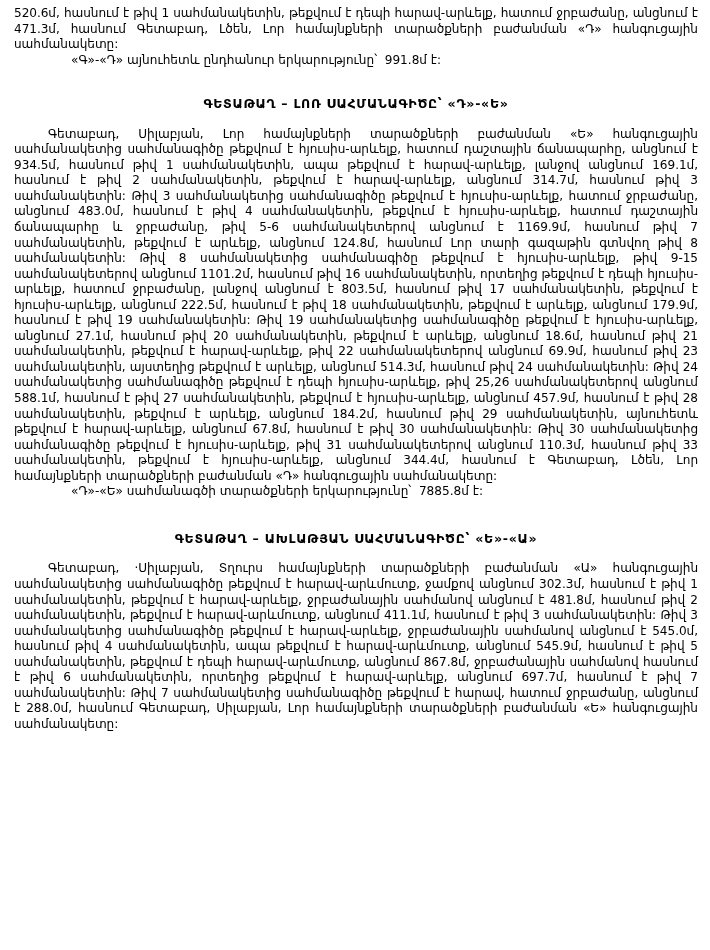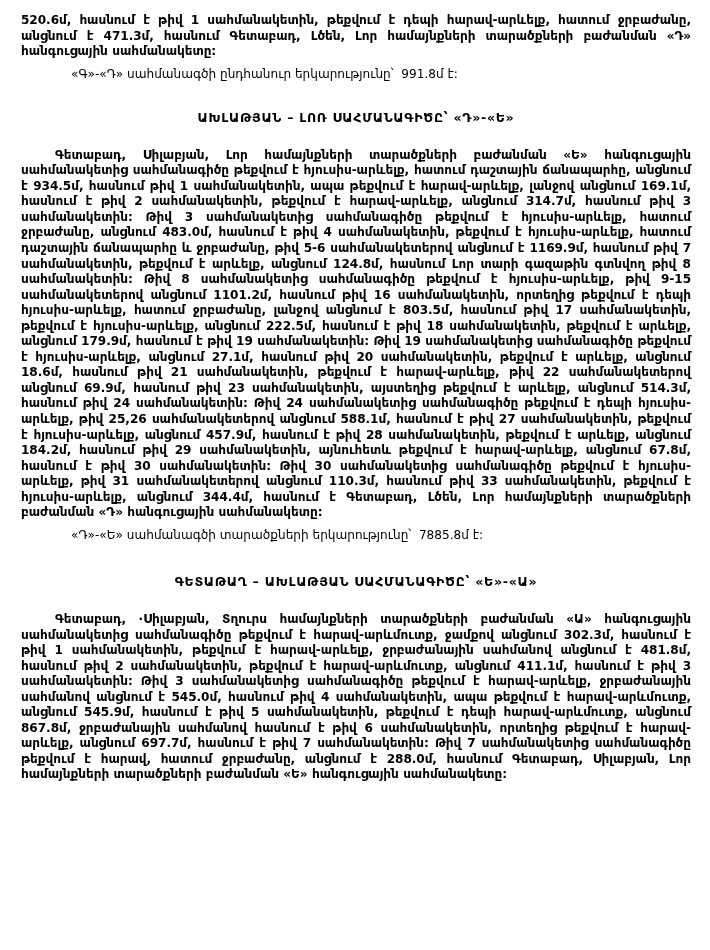--- a/index.html
+++ b/index.html
@@ -20,25 +20,24 @@
     background: #ffffff;
     overflow: hidden;
     box-sizing: border-box;
     padding: 6px 12px 0 14px;
   }
   .para {
     font-size: 12.1px;
     line-height: 15.55px;
     text-align: justify;
     text-justify: inter-word;
-    margin: 7px;
+    margin: 0;
     letter-spacing: -0.05px;
     word-spacing: 0.2px;
     hyphens: none;
-    font-weight: bold;
   }
   .para.indent {
     text-indent: 34px;
   }
   .summary {
     font-size: 12.1px;
     line-height: 15.55px;
     margin: 0;
     text-align: left;
     padding-left: 57px;
@@ -56,25 +55,25 @@
   .spacer-md { height: 28px; }
   .spacer-lg { height: 31px; }
 </style>
 </head>
 <body>
 
 <div class="page">
 
   <p class="para">520.6մ, հասնում է թիվ 1 սահմանակետին, թեքվում է դեպի հարավ-արևելք, հատում ջրբաժանը, անցնում է 471.3մ, հասնում Գետաբադ, Լծեն, Լոր համայնքների տարածքների բաժանման «Դ» հանգուցային սահմանակետը:</p>
 
-  <p class="summary">«Գ»-«Դ» սահմանագծի ընդհանուր երկարությունը՝  991.8մ է:</p>
+  <p class="summary">«Գ»-«Դ» այնուհետև ընդհանուր երկարությունը՝  991.8մ է:</p>
 
   <div class="spacer-md"></div>
 
-  <p class="heading">ԱԽԼԱԹՅԱՆ – ԼՈՌ  ՍԱՀՄԱՆԱԳԻԾԸ՝  «Դ»-«Ե»</p>
+  <p class="heading">ԳԵՏԱԹԱՂ – ԼՈՌ  ՍԱՀՄԱՆԱԳԻԾԸ՝  «Դ»-«Ե»</p>
 
   <div class="spacer-sm"></div>
 
   <p class="para indent">Գետաբադ, Սիլաբյան, Լոր համայնքների տարածքների բաժանման «Ե» հանգուցային սահմանակետից  սահմանագիծը թեքվում է հյուսիս-արևելք, հատում դաշտային ճանապարհը, անցնում է 934.5մ, հասնում թիվ 1 սահմանակետին, ապա թեքվում է հարավ-արևելք, լանջով անցնում 169.1մ, հասնում է թիվ 2 սահմանակետին, թեքվում է հարավ-արևելք, անցնում 314.7մ, հասնում թիվ 3 սահմանակետին: Թիվ 3 սահմանակետից սահմանագիծը թեքվում է հյուսիս-արևելք, հատում ջրբաժանը, անցնում 483.0մ, հասնում է թիվ 4 սահմանակետին, թեքվում է հյուսիս-արևելք, հատում դաշտային ճանապարհը և ջրբաժանը, թիվ 5-6 սահմանակետերով անցնում է 1169.9մ, հասնում թիվ 7 սահմանակետին, թեքվում է արևելք, անցնում 124.8մ, հասնում Լոր տարի գազաթին գտնվող թիվ 8 սահմանակետին: Թիվ 8 սահմանակետից սահմանագիծը թեքվում է հյուսիս-արևելք, թիվ 9-15 սահմանակետերով անցնում 1101.2մ, հասնում թիվ 16 սահմանակետին, որտեղից թեքվում է դեպի հյուսիս-արևելք, հատում ջրբաժանը, լանջով անցնում է 803.5մ, հասնում թիվ 17 սահմանակետին, թեքվում է հյուսիս-արևելք, անցնում 222.5մ, հասնում է թիվ 18 սահմանակետին, թեքվում է արևելք, անցնում 179.9մ, հասնում է թիվ 19 սահմանակետին: Թիվ 19 սահմանակետից սահմանագիծը թեքվում է հյուսիս-արևելք, անցնում 27.1մ, հասնում թիվ 20 սահմանակետին, թեքվում է արևելք, անցնում 18.6մ, հասնում թիվ 21 սահմանակետին, թեքվում է հարավ-արևելք, թիվ 22 սահմանակետերով անցնում 69.9մ, հասնում թիվ 23 սահմանակետին, այստեղից թեքվում է արևելք, անցնում 514.3մ, հասնում թիվ 24 սահմանակետին: Թիվ 24 սահմանակետից սահմանագիծը թեքվում է դեպի հյուսիս-արևելք, թիվ 25,26 սահմանակետերով անցնում 588.1մ, հասնում է թիվ 27 սահմանակետին, թեքվում է հյուսիս-արևելք, անցնում 457.9մ, հասնում է թիվ 28 սահմանակետին, թեքվում է արևելք, անցնում 184.2մ, հասնում թիվ 29 սահմանակետին, այնուհետև թեքվում է հարավ-արևելք, անցնում 67.8մ, հասնում է թիվ 30 սահմանակետին: Թիվ 30 սահմանակետից սահմանագիծը թեքվում է հյուսիս-արևելք, թիվ 31 սահմանակետերով անցնում 110.3մ, հասնում թիվ 33 սահմանակետին, թեքվում է հյուսիս-արևելք, անցնում 344.4մ, հասնում է Գետաբադ, Լծեն, Լոր համայնքների տարածքների բաժանման «Դ» հանգուցային սահմանակետը:</p>
 
   <p class="summary">«Դ»-«Ե» սահմանագծի տարածքների երկարությունը՝  7885.8մ է:</p>
 
   <div class="spacer-lg"></div>
 
   <p class="heading">ԳԵՏԱԹԱՂ – ԱԽԼԱԹՅԱՆ  ՍԱՀՄԱՆԱԳԻԾԸ՝  «Ե»-«Ա»</p>

